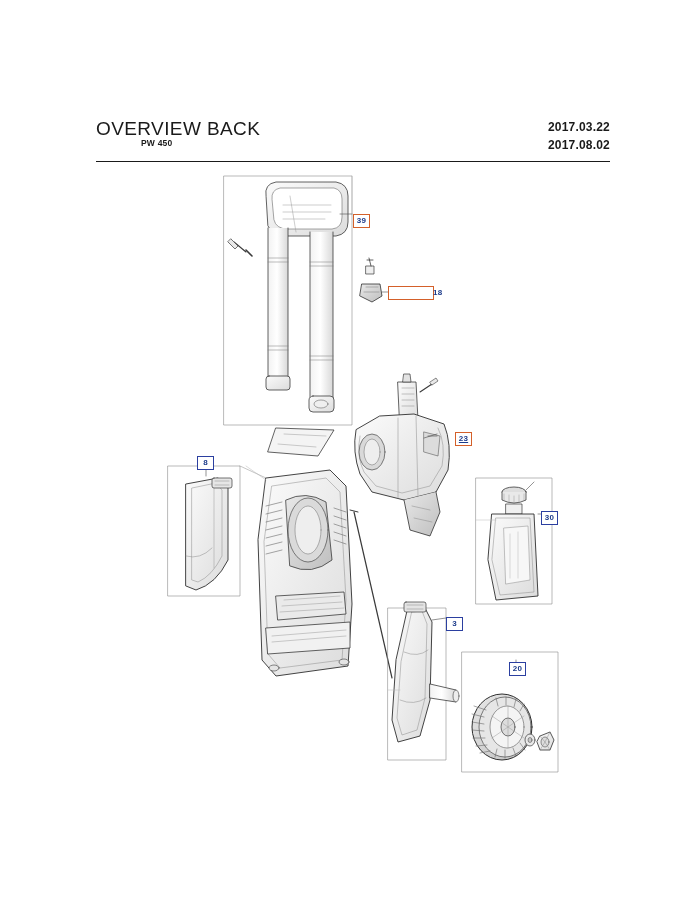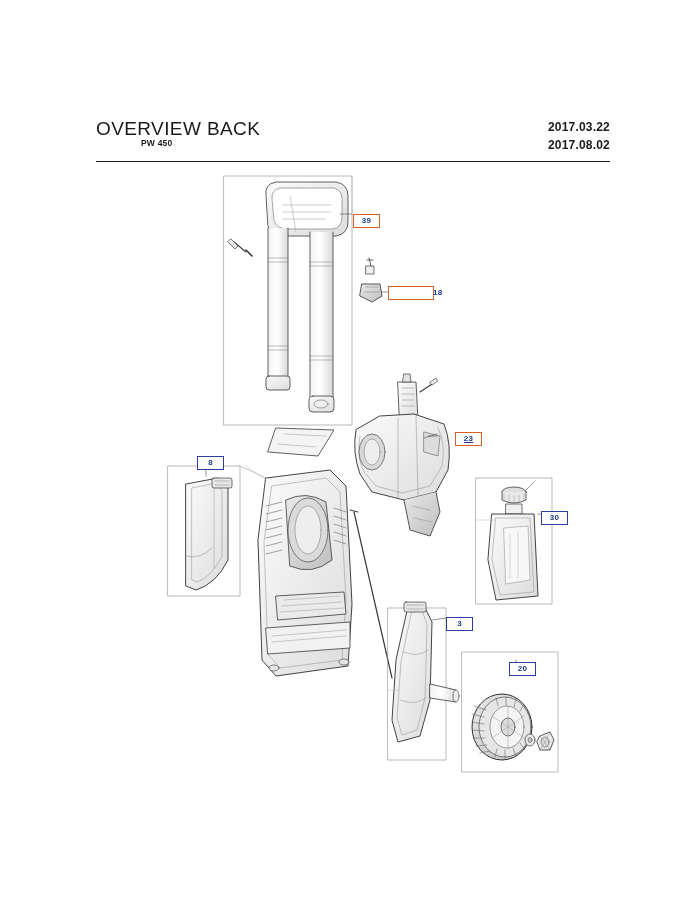--- a/index.html
+++ b/index.html
@@ -85,21 +85,21 @@
   .callout {
     position: absolute;
     box-sizing: border-box;
     border: 1px solid #d4602a;
     background: #ffffff;
     color: #1b3a8a;
     font-size: 8px;
     font-weight: bold;
     line-height: 12px;
     text-align: center;
-    width: 27px;
+    width: 17px;
     height: 14px;
     letter-spacing: 0.2px;
   }
   .callout.blue-box {
     border-color: #2b3fa0;
   }
 </style>
 </head>
 <body>
 

